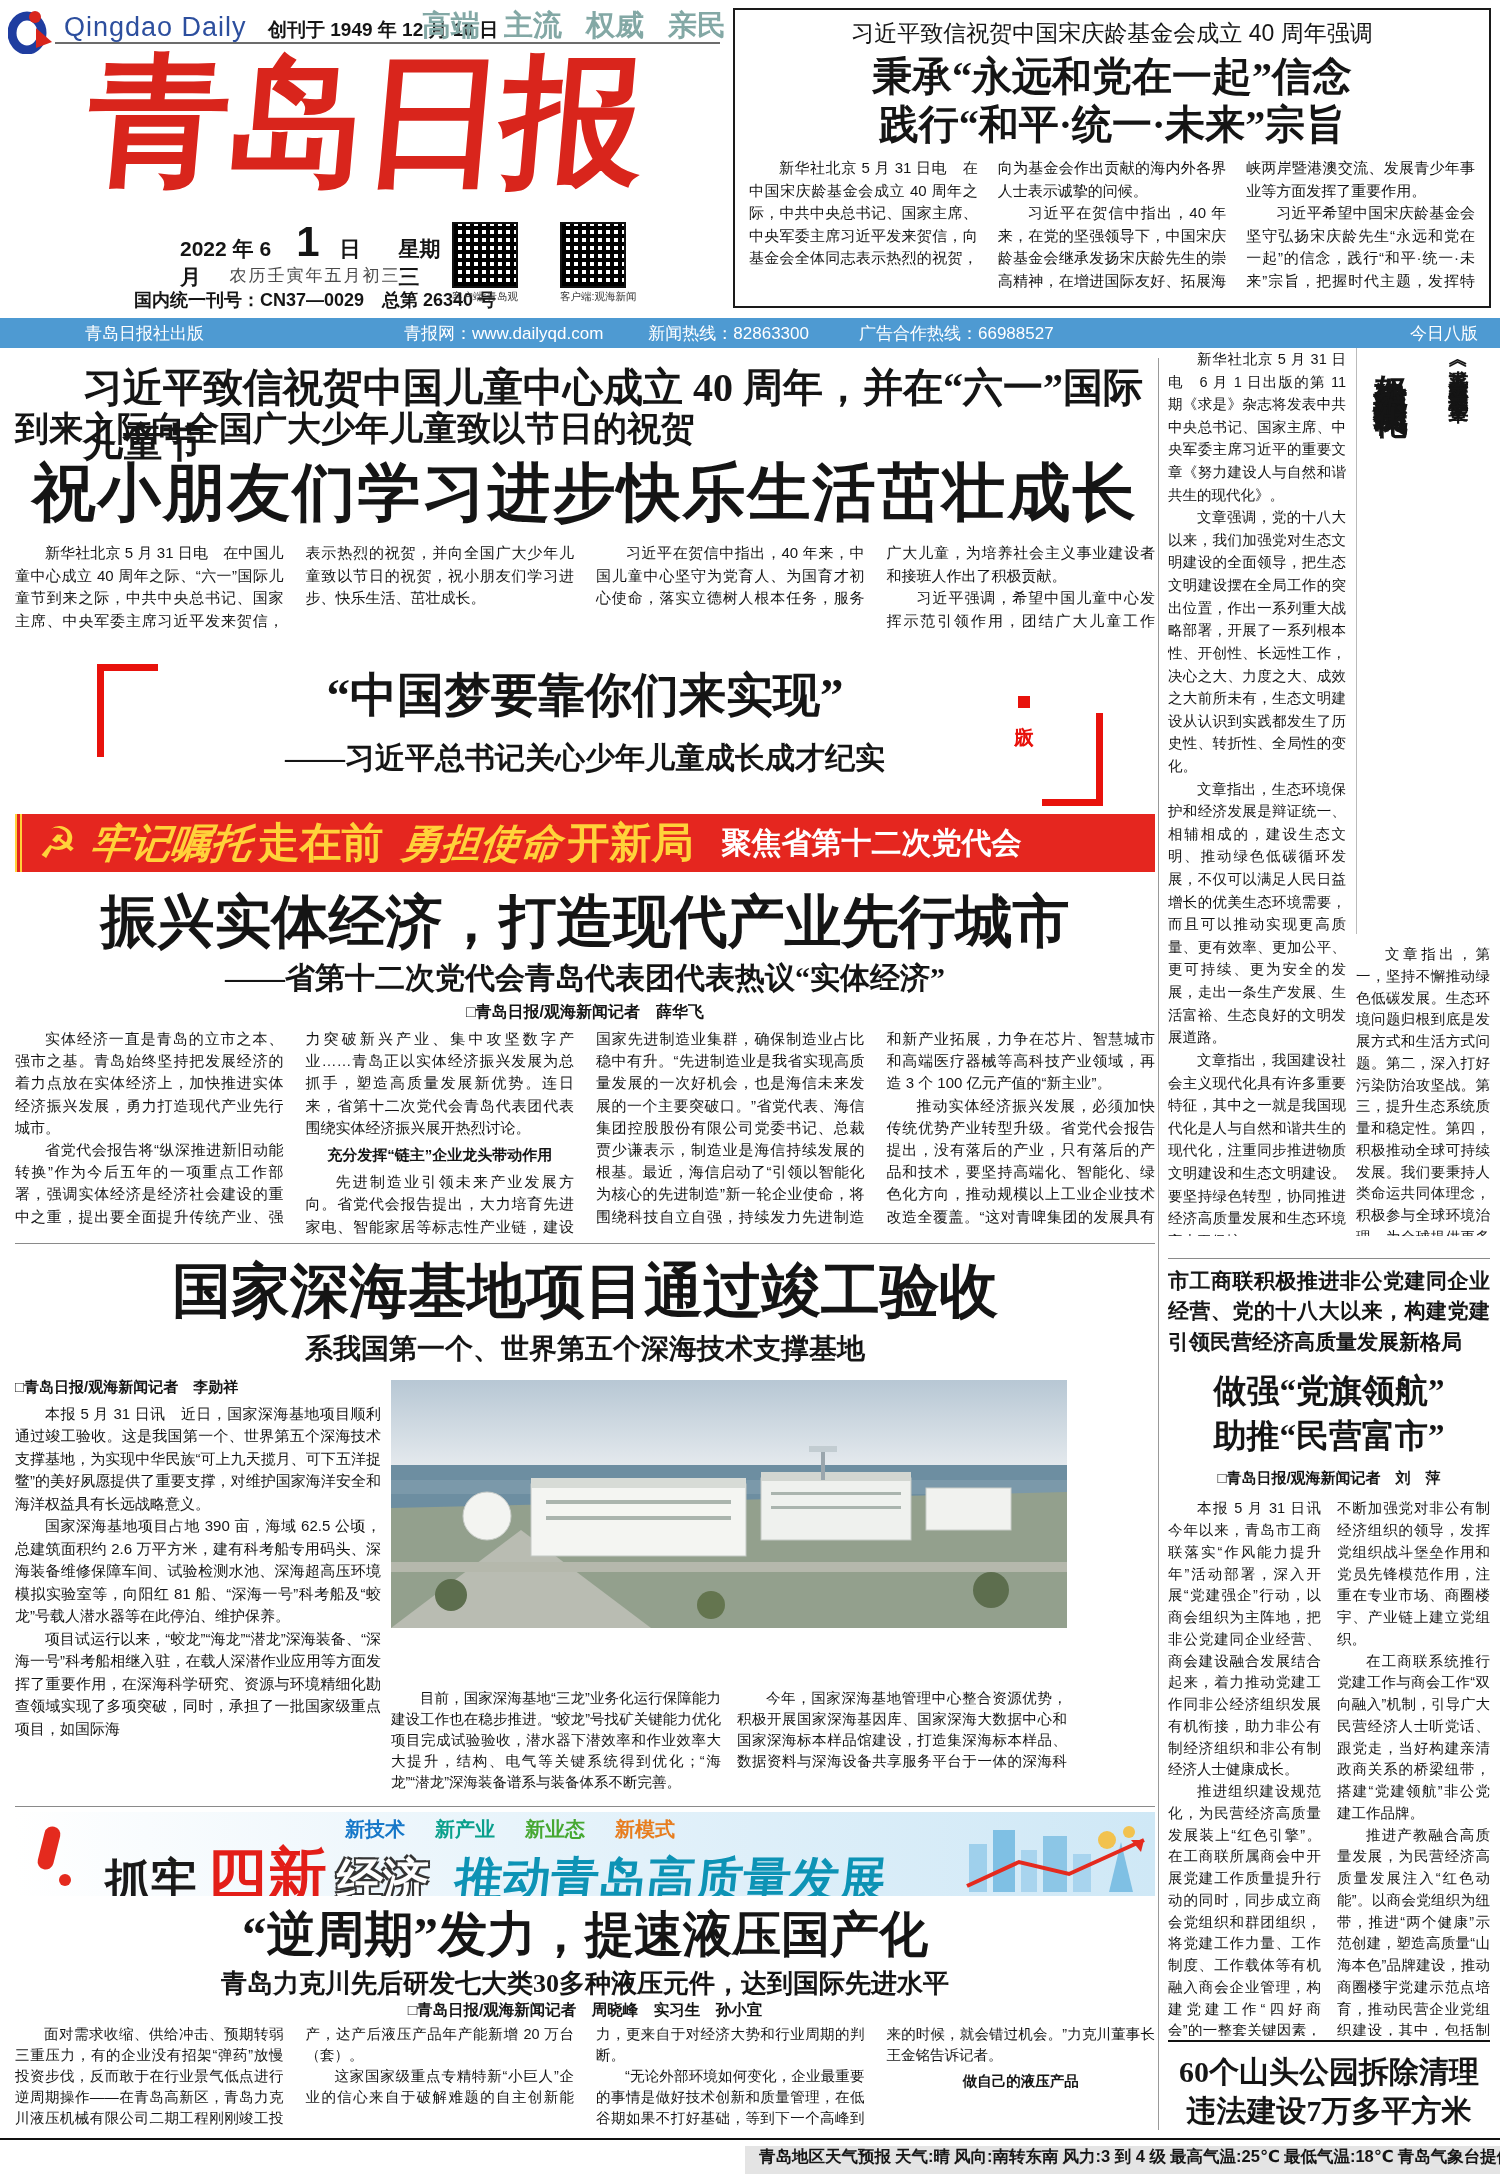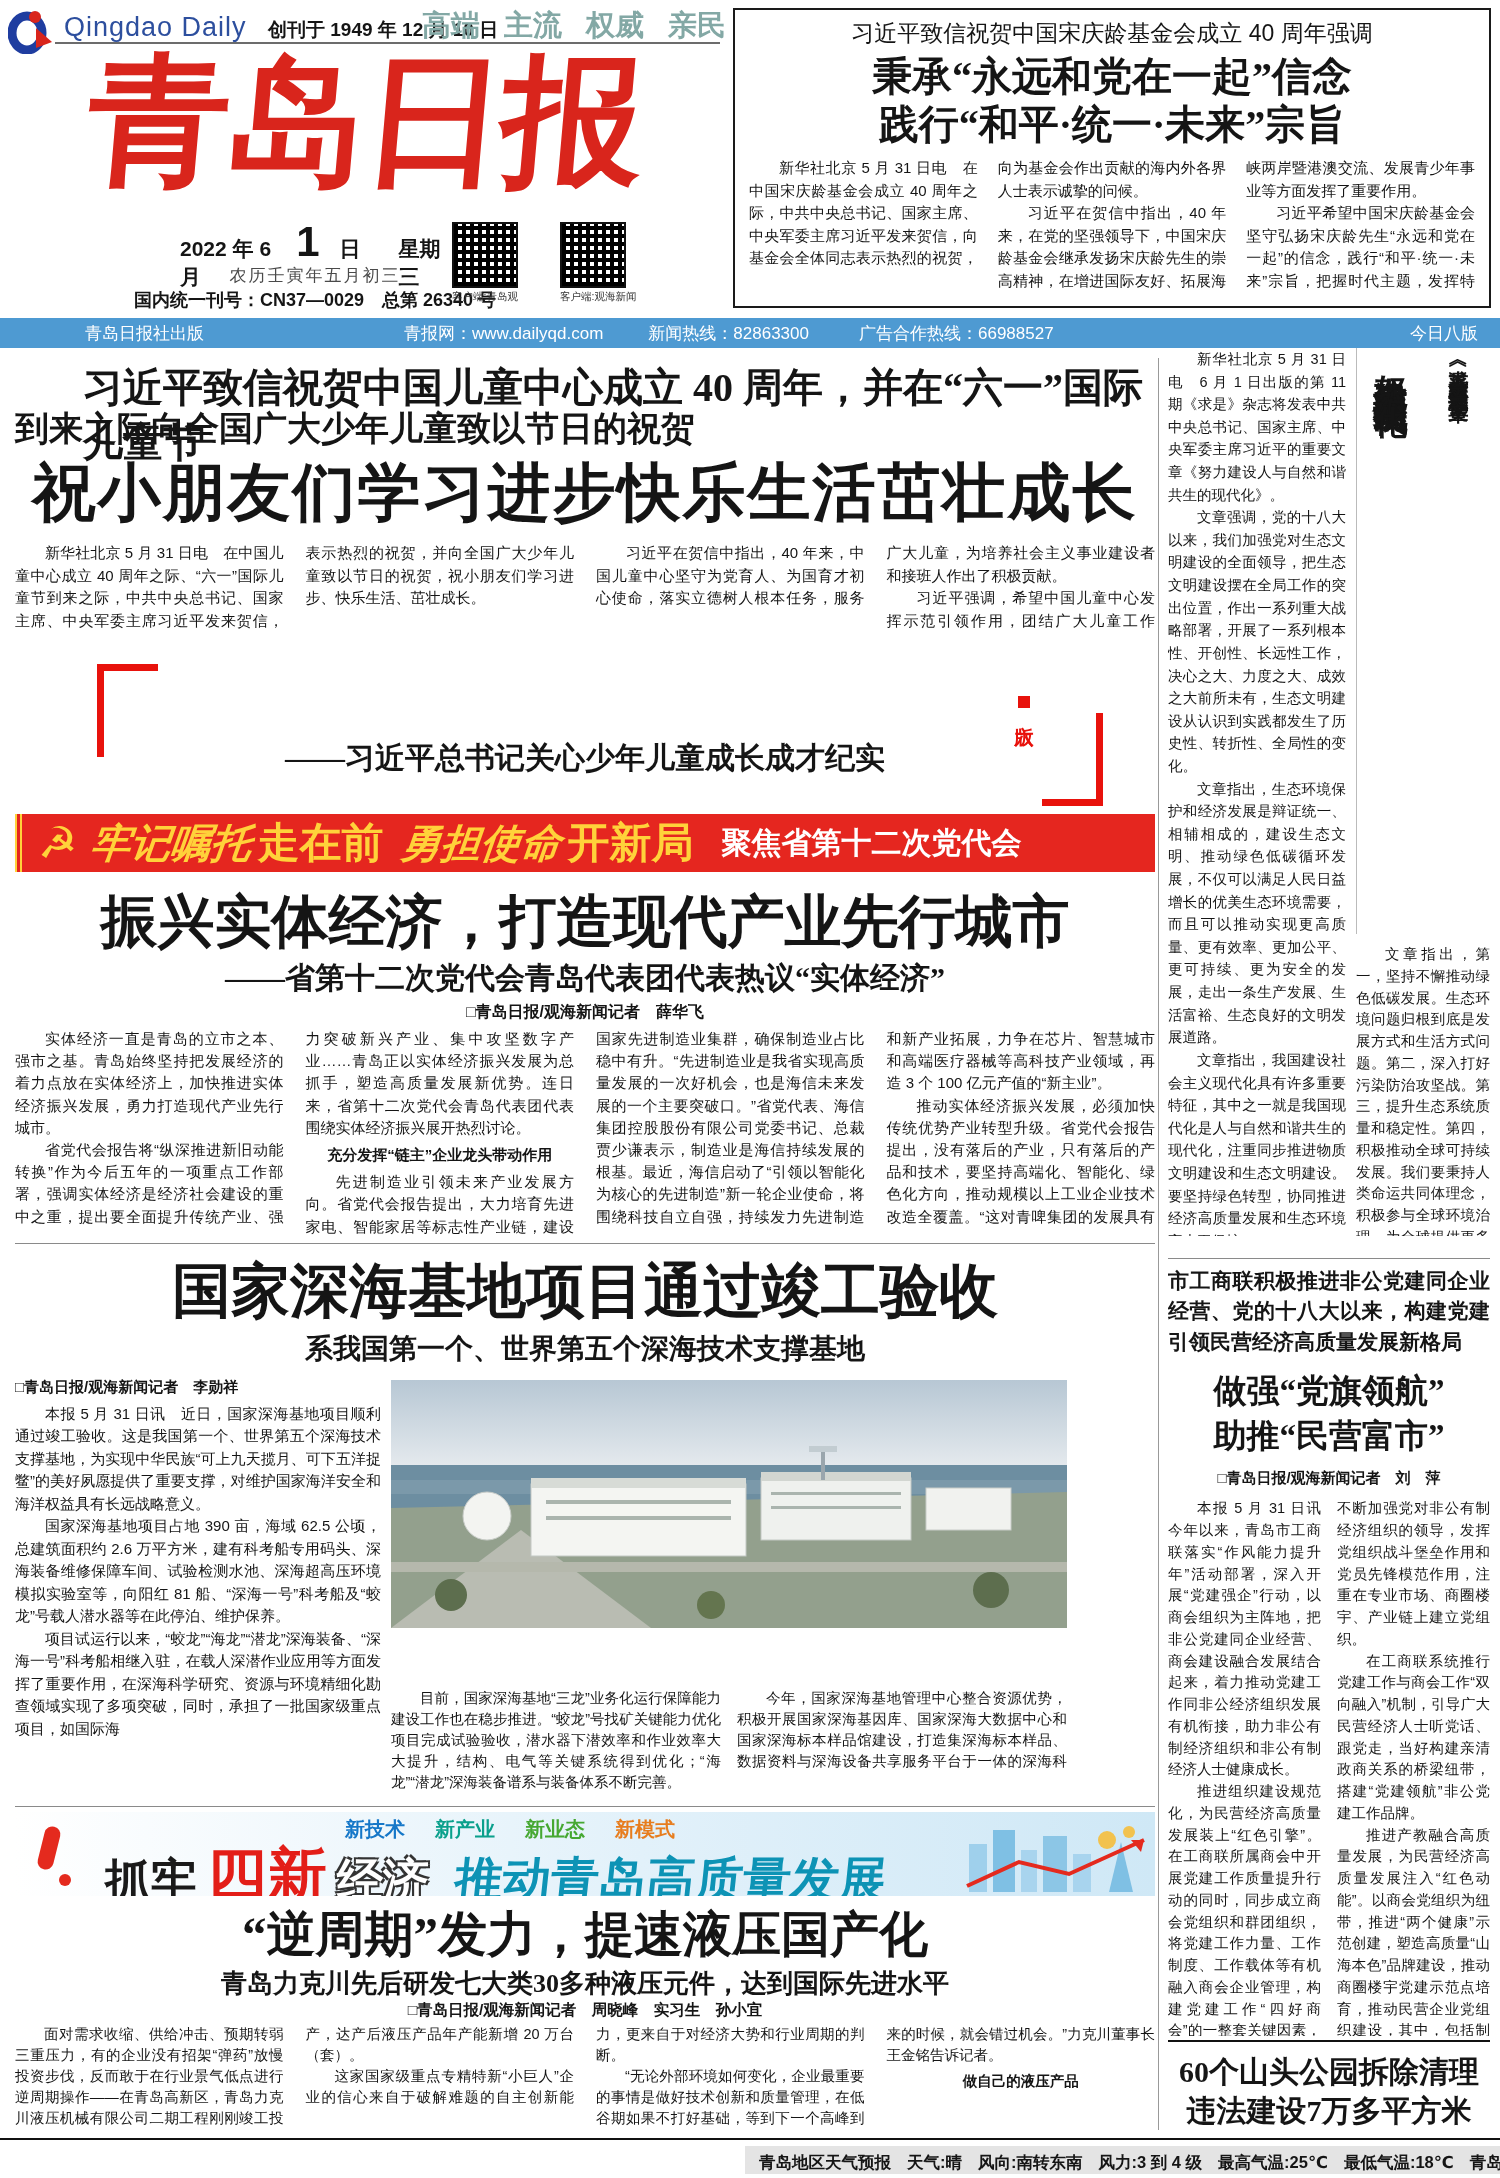--- a/index.html
+++ b/index.html
@@ -96,20 +96,21 @@
 <div class="abs cols4 just clip" style="left:15px;top:542px;width:1140px;height:112px;font-size:15px;line-height:1.5">
   <p>新华社北京 5 月 31 日电　在中国儿童中心成立 40 周年之际、“六一”国际儿童节到来之际，中共中央总书记、国家主席、中央军委主席习近平发来贺信，表示热烈的祝贺，并向全国广大少年儿童致以节日的祝贺，祝小朋友们学习进步、快乐生活、茁壮成长。</p>
   <p>习近平在贺信中指出，40 年来，中国儿童中心坚守为党育人、为国育才初心使命，落实立德树人根本任务，服务广大儿童，为培养社会主义事业建设者和接班人作出了积极贡献。</p>
   <p>习近平强调，希望中国儿童中心发挥示范引领作用，团结广大儿童工作者，做儿童言行的引路人、儿童权益的守护人、儿童未来的筑梦人，用心用情促进儿童健康成长、全面发展。</p>
 
 </div>
 
 <div class="abs" style="left:15px;top:662px;width:1140px;height:146px">
   <div class="abs bracket-tl" style="left:82px;top:2px;width:54px;height:86px"></div>
   <div class="abs bracket-br" style="right:52px;bottom:2px;width:54px;height:86px"></div>
+  <div class="abs ctr serif" style="left:0;top:2px;width:1140px;font-size:47px;font-weight:900">“中国梦要靠你们来实现”</div>
   <div class="abs ctr serif" style="left:0;top:76px;width:1140px;font-size:30px;font-weight:600">——习近平总书记关心少年儿童成长成才纪实</div>
   <div class="abs" style="right:118px;top:34px;text-align:center">
     <div style="width:12px;height:12px;background:#e8120c;margin:0 auto 3px"></div>
     <div class="vert" style="color:#e8120c;font-size:19px;font-weight:700;letter-spacing:2px">六版</div>
   </div>
 </div>
 
 <div class="abs" style="left:15px;top:814px;width:1140px;height:58px;background:#e5261f;display:flex;align-items:center;border-left:7px double #ffd23a;box-sizing:border-box">
   <span style="color:#ffd23a;font-size:44px;margin:0 14px 0 16px;line-height:1">☭</span>
   <span class="bannerScript" style="color:#ffd23a;font-size:40px">牢记嘱托</span>
@@ -259,21 +260,21 @@
 
 <div class="abs" style="left:1168px;top:2052px;width:322px;height:80px">
   <div class="ctr serif" style="font-size:30px;font-weight:900;line-height:1.3">60个山头公园拆除清理</div>
   <div class="ctr serif" style="font-size:30px;font-weight:900;line-height:1.3">违法建设7万多平方米</div>
   <div style="font-size:15px;margin-top:14px">
     <span style="display:inline-block;width:10px;height:10px;background:#d9251c;margin-right:4px"></span><span>四版</span>
   </div>
 </div>
 
 <div class="abs" style="left:0;top:2138px;width:1500px;border-top:2px solid #111"></div>
-<div class="abs" style="left:745px;top:2146px;width:755px;height:28px;background:#e4e4e4;display:flex;align-items:flex-end;gap:16px;font-size:16.5px;font-weight:600;padding-left:14px;box-sizing:border-box">
+<div class="abs" style="left:745px;top:2146px;width:755px;height:28px;background:#e4e4e4;display:flex;align-items:flex-start;gap:4px;font-size:16.5px;font-weight:600;padding-left:14px;box-sizing:border-box">
   <span class="weather-item">青岛地区天气预报</span>
   <span class="weather-item">天气:晴</span>
   <span class="weather-item">风向:南转东南</span>
   <span class="weather-item">风力:3 到 4 级</span>
   <span class="weather-item">最高气温:25℃</span>
   <span class="weather-item">最低气温:18℃</span>
   <span class="weather-item">青岛气象台提供</span>
 </div>
 
 </body></html>

